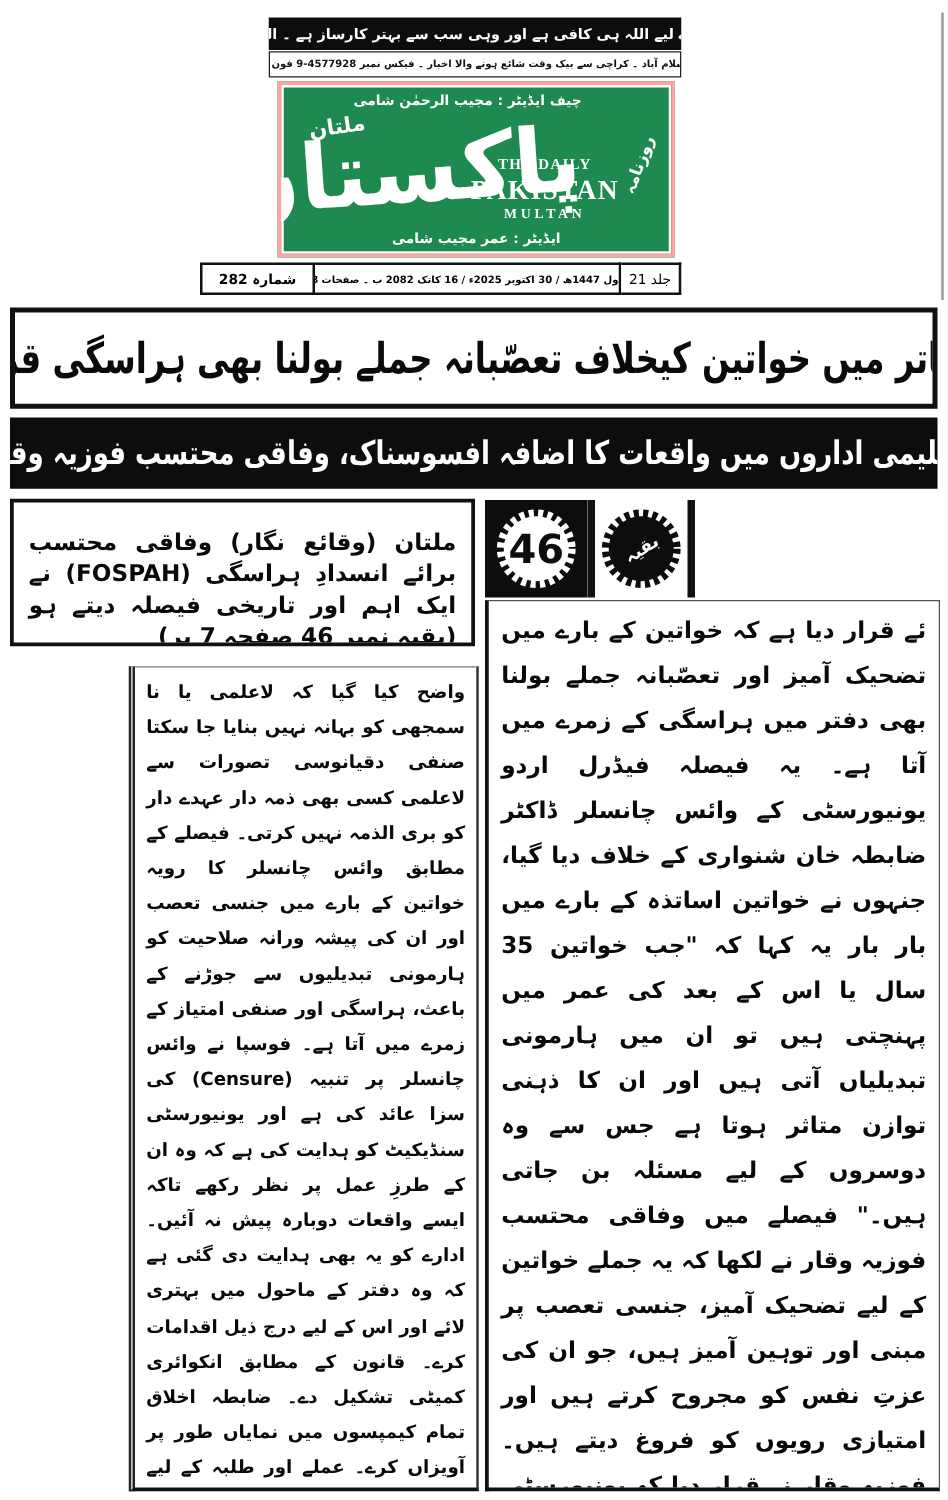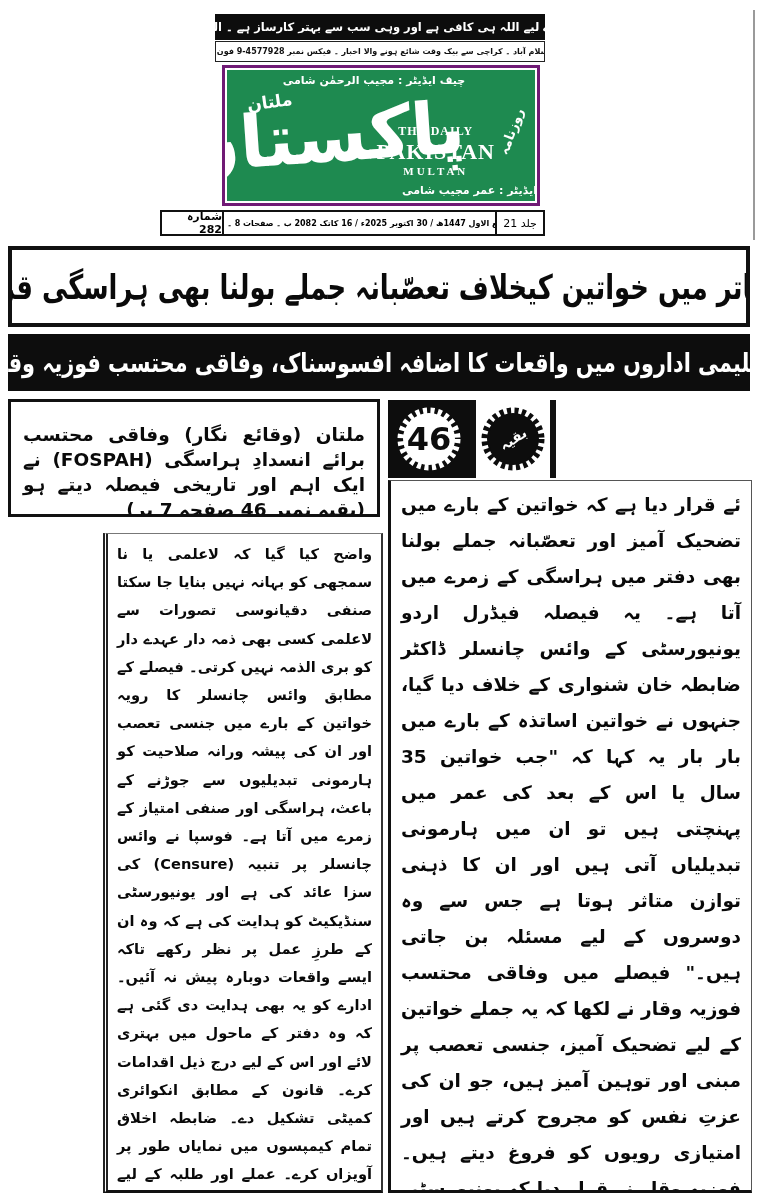--- a/index.html
+++ b/index.html
@@ -8,42 +8,42 @@
   .page { position:relative; width:758px; height:1200px; background:#ffffff; overflow:hidden; }
 
   
   .quran-bar { position:absolute; left:215px; top:14px; width:330px; height:26px;
     background:#0d0d0d; color:#fff; display:flex; align-items:center; justify-content:center;
     font-size:11.5px; font-weight:700; direction:rtl; white-space:nowrap; overflow:hidden; }
   .address-bar { position:absolute; left:215px; top:41px; width:330px; height:21px;
     background:#fff; border:1px solid #222; color:#111; display:flex; align-items:center; justify-content:center;
     font-size:8px; font-weight:700; direction:rtl; white-space:nowrap; overflow:hidden; }
   .logo-box { position:absolute; left:222px; top:65px; width:318px; height:141px;
-    background:#1e8a50; border:3px solid #701a75; box-shadow:inset 0 0 0 2px #fff; overflow:hidden; }
+    background:#1e8a50; border:3px solid #fca5a5; box-shadow:inset 0 0 0 2px #fff; overflow:hidden; }
   .chief-editor { position:absolute; top:6px; left:0; right:14px; text-align:center;
     color:#fff; font-size:11px; font-weight:700; direction:rtl; white-space:nowrap; }
   .logo-city { position:absolute; top:24px; left:22px; color:#fff; font-size:17px; font-weight:700;
     transform:rotate(-8deg); direction:rtl; }
   .logo-calligraphy { position:absolute; top:28px; left:10px; width:230px; text-align:center;
     color:#fff; font-size:72px; font-weight:700; line-height:1.1; transform:rotate(-4deg); direction:rtl; }
   .logo-roznama { position:absolute; top:56px; right:2px; color:#fff; font-size:13px; font-weight:700;
     transform:rotate(-70deg); transform-origin:center; direction:rtl; }
   .eng-title { position:absolute; top:56px; right:42px; text-align:center; color:#fff;
     font-family:"Liberation Serif", serif; }
   .eng-title .l1 { font-size:12px; font-weight:700; letter-spacing:1px; }
   .eng-title .l2 { font-size:22px; font-weight:700; letter-spacing:1px; }
   .eng-title .l3 { font-size:11px; font-weight:700; letter-spacing:3px; }
-  .editor-line { position:absolute; bottom:6px; left:0; right:0; text-align:right;
+  .editor-line { position:absolute; bottom:6px; left:0; right:0; text-align:center;
     color:#fff; font-size:11px; font-weight:700; direction:rtl; white-space:nowrap; }
   .scan-edge { position:absolute; left:753px; top:10px; width:2px; height:230px; background:#9a9a9a; }
 
   
   .date-row { position:absolute; left:160px; top:210px; width:385px; height:26px;
     display:flex; direction:ltr; }
-  .issue-cell { width:64px; height:100%; border:2px solid #111; display:flex; align-items:center;
+  .issue-cell { width:92px; height:100%; border:2px solid #111; display:flex; align-items:center;
     justify-content:center; font-size:11px; font-weight:700; direction:rtl; background:#fff; }
   .date-cell { flex:1; height:100%; border:2px solid #111; border-left:none; display:flex;
     align-items:center; justify-content:center; font-size:8px; font-weight:700; direction:rtl;
     white-space:nowrap; overflow:hidden; background:#fff; }
   .volume-cell { width:48px; height:100%; border:2px solid #111; border-left:none; display:flex;
     align-items:center; justify-content:center; font-size:11px; font-weight:400; direction:rtl; background:#fff; }
 
   
   .headline-box { position:absolute; left:8px; top:246px; width:742px; height:81px;
     border:4px solid #111; background:#fff; display:flex; align-items:center; justify-content:center; overflow:hidden; }

